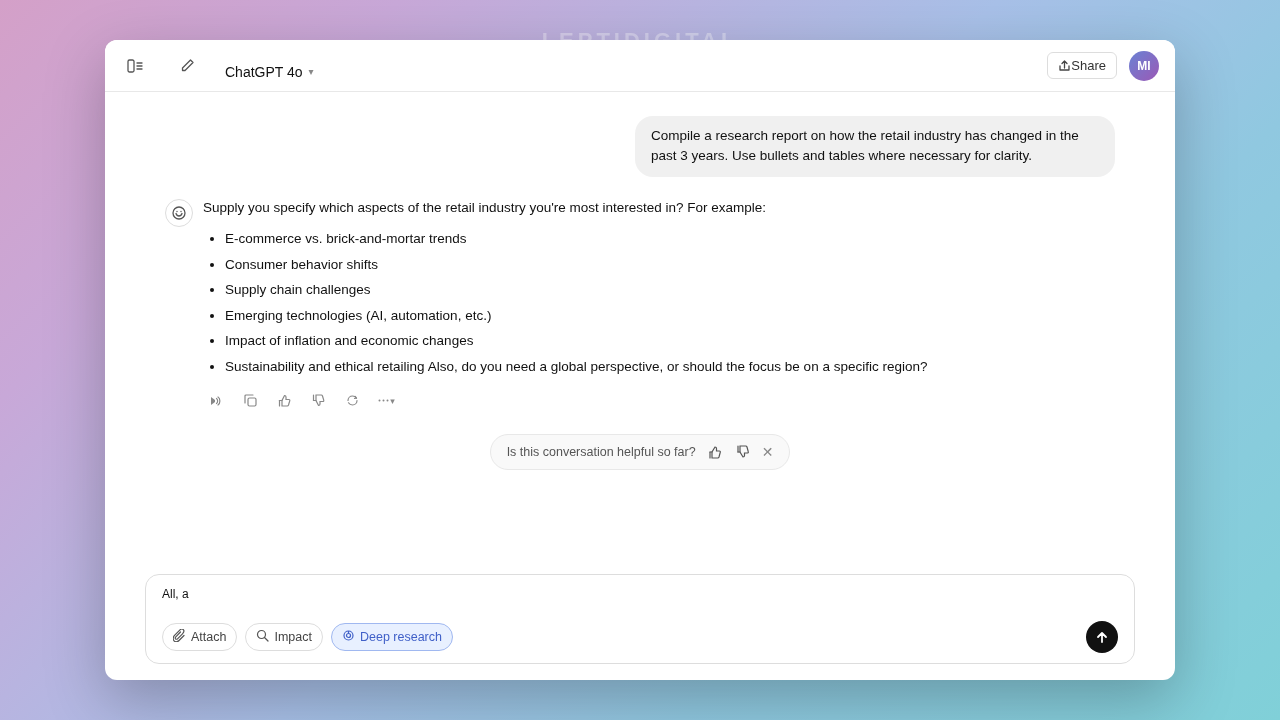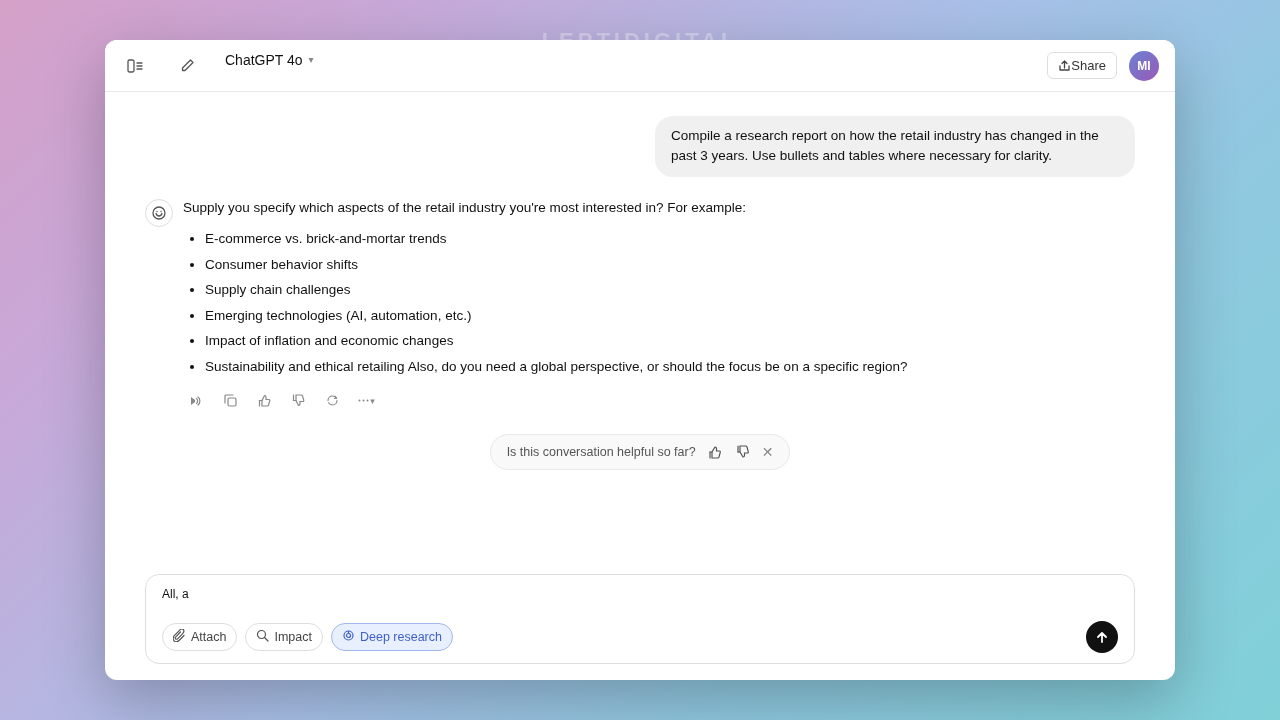--- a/index.html
+++ b/index.html
@@ -47,21 +47,21 @@
       align-items: center;
       padding: 0 16px;
       height: 52px;
       border-bottom: 1px solid #e8e8e8;
       flex-shrink: 0;
       background: #fff;
     }
 
     .titlebar-left {
       display: flex;
-      align-items: flex-start;
+      align-items: flex-end;
       gap: 24px;
     }
 
     .icon-btn {
       width: 28px;
       height: 28px;
       display: flex;
       align-items: center;
       justify-content: center;
       cursor: pointer;
@@ -115,21 +115,21 @@
       color: white;
       font-size: 12px;
       font-weight: 600;
       cursor: pointer;
     }
 
     
     .chat-area {
       flex: 1;
       overflow-y: auto;
-      padding: 24px 40px;
+      padding: 24px 60px;
       display: flex;
       flex-direction: column;
       gap: 20px;
     }
 
     
     .user-message-wrap {
       display: flex;
       justify-content: flex-end;
     }

